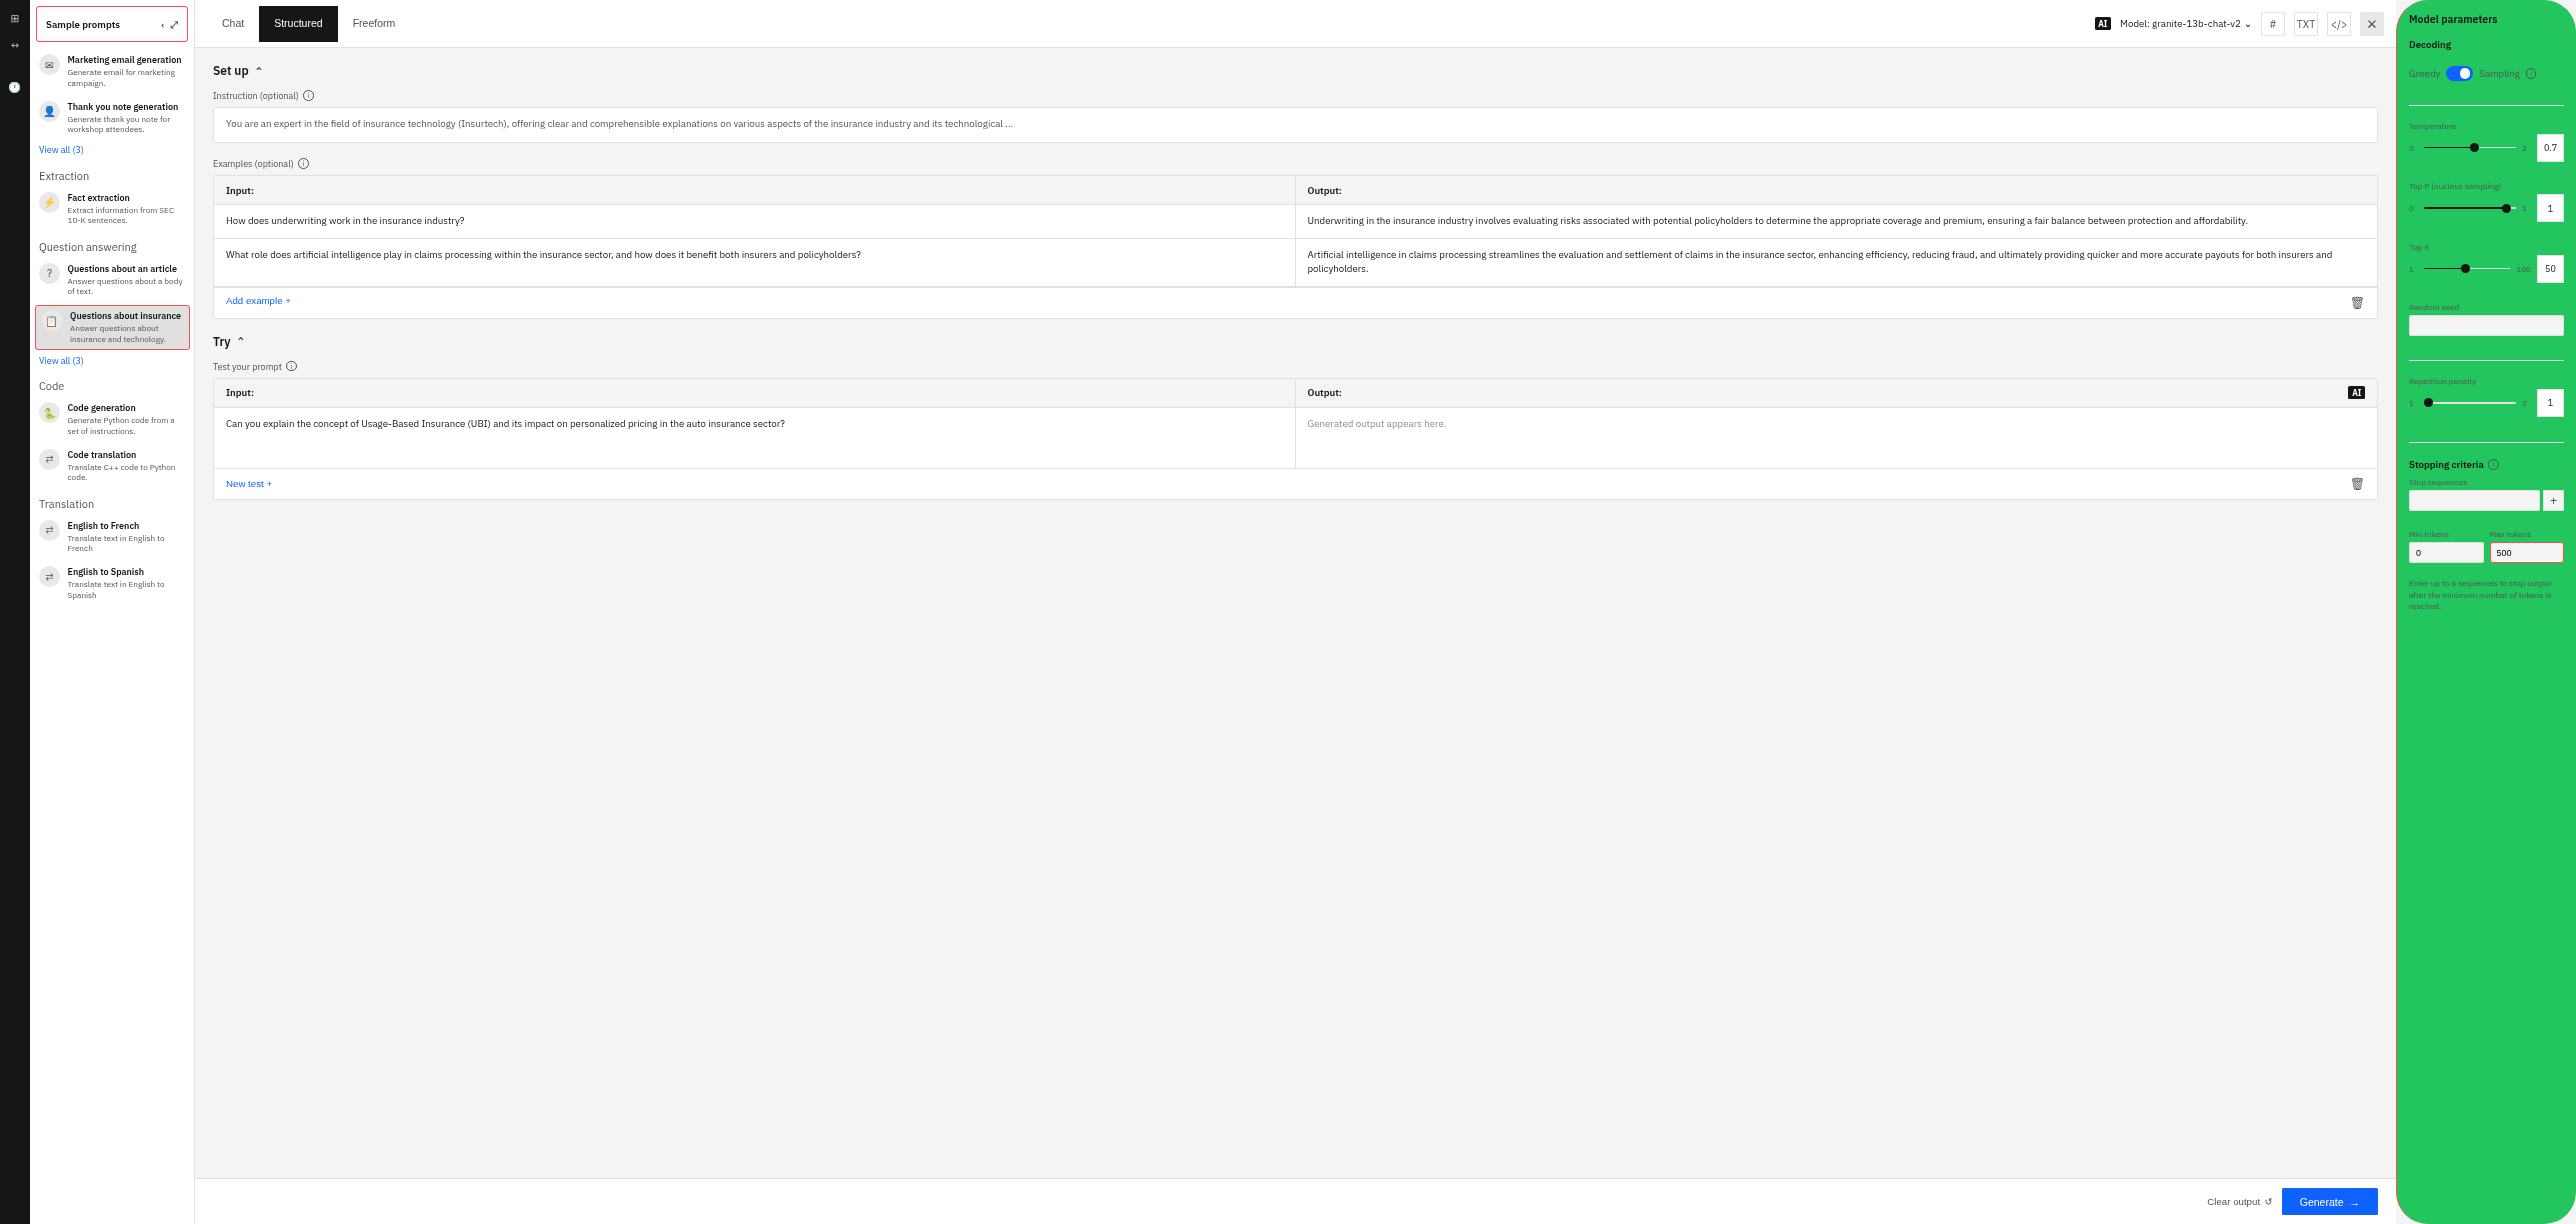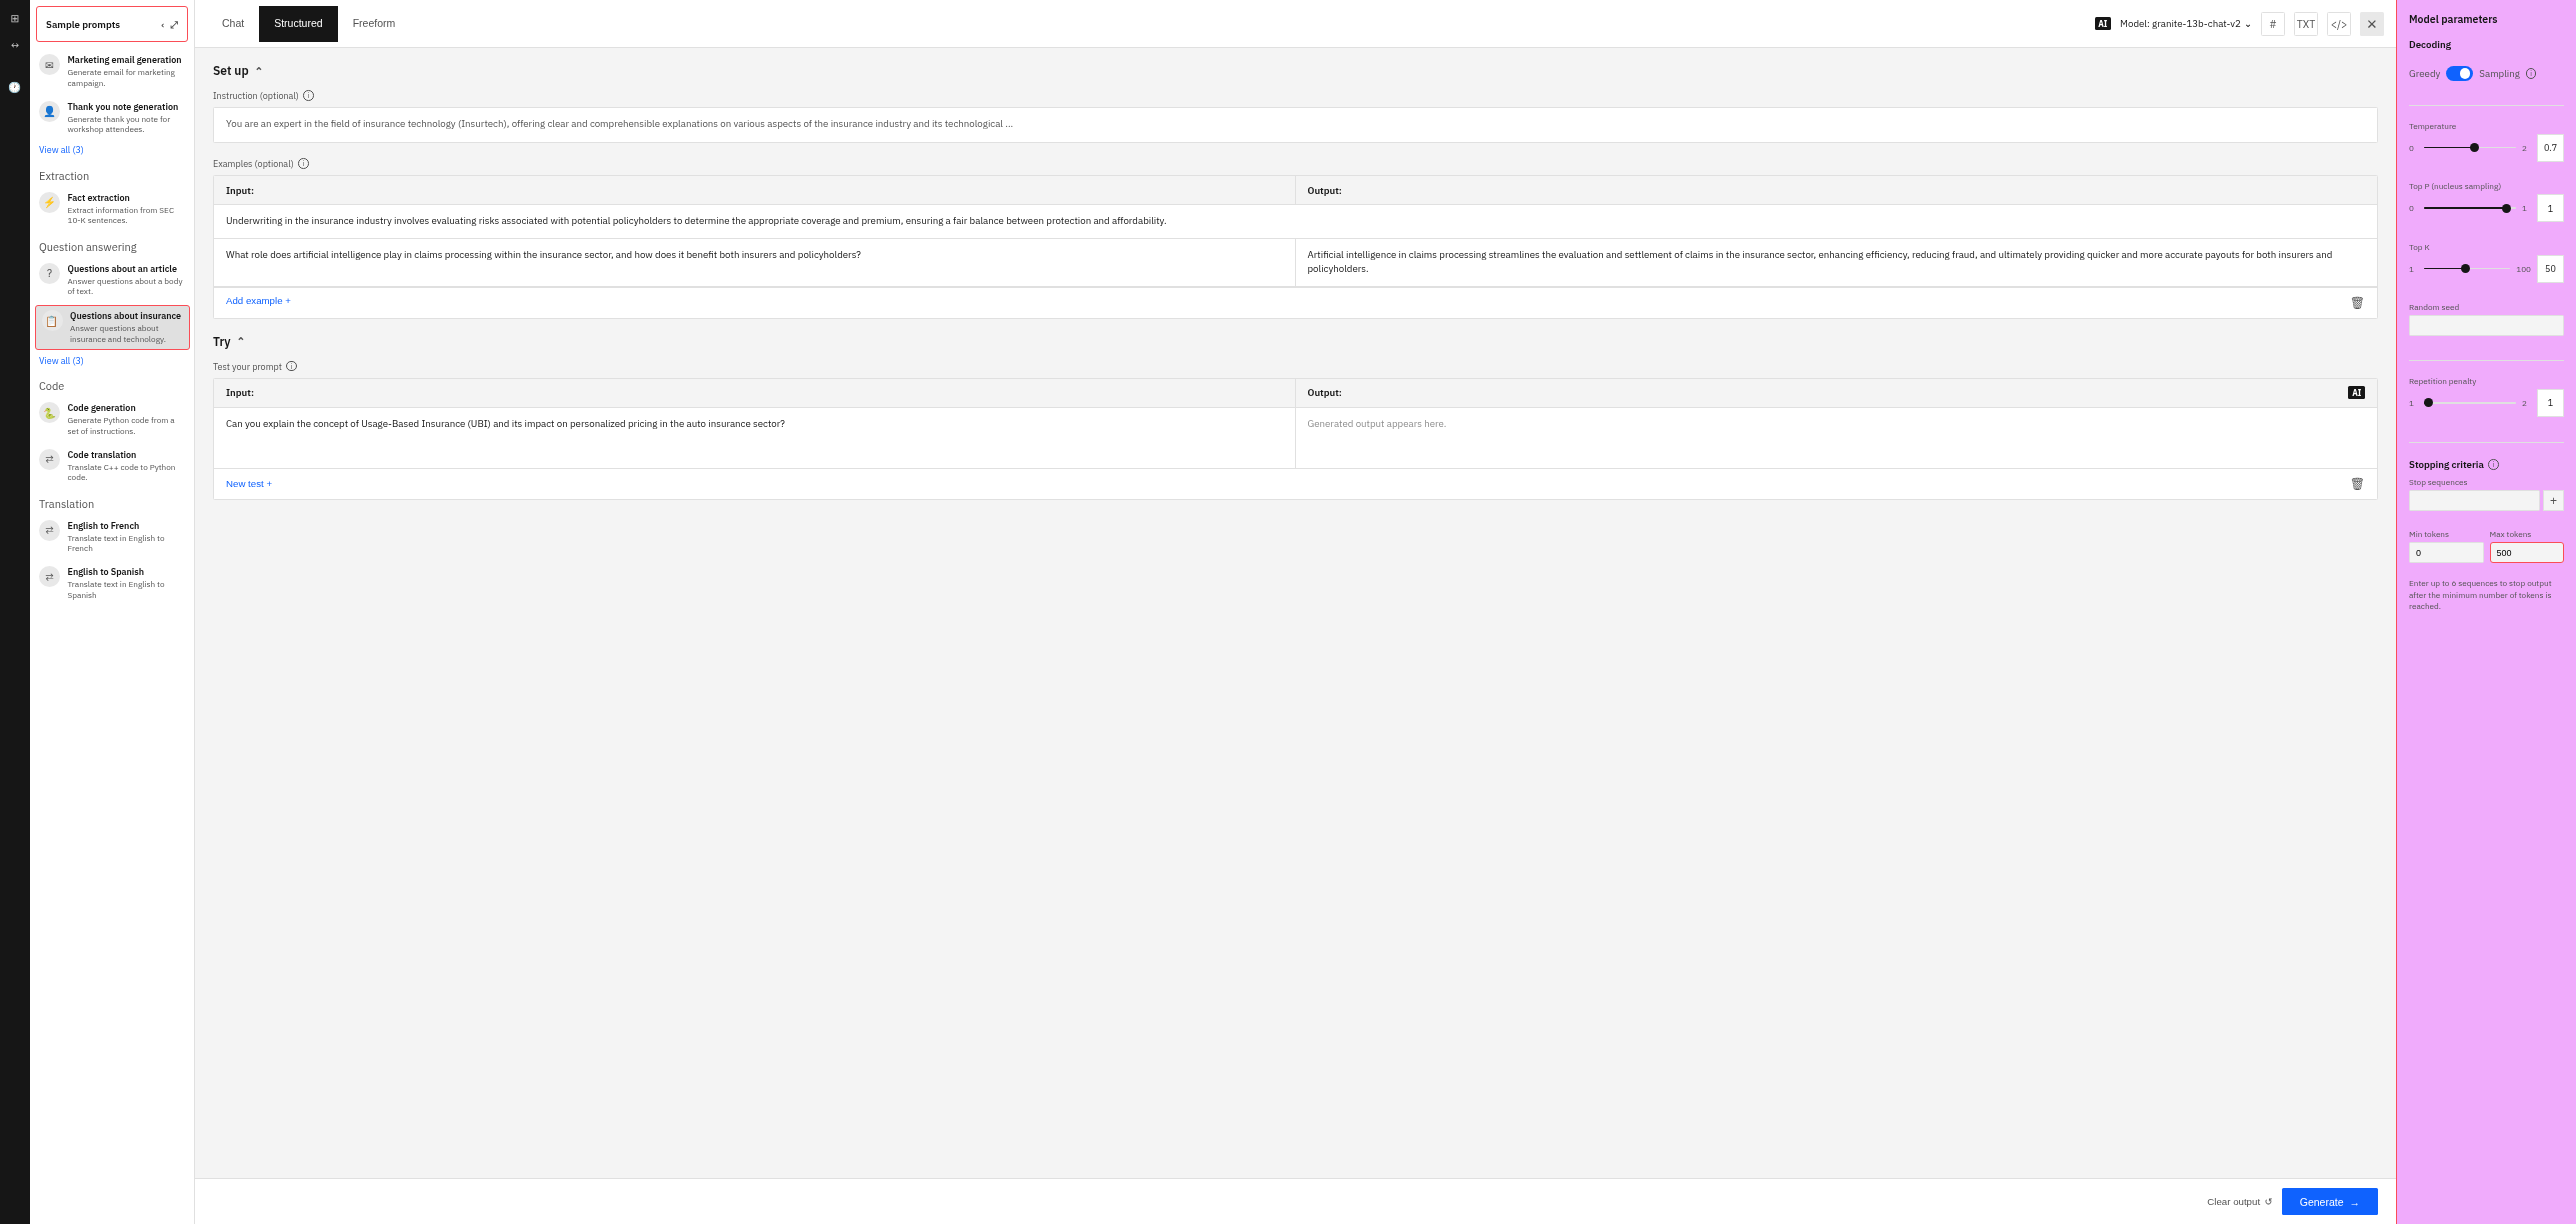--- a/index.html
+++ b/index.html
@@ -317,27 +317,28 @@
       display: flex;
       align-items: center;
       gap: 6px;
       border-radius: 1.5px;
     }
 
     
     .right-panel {
       width: 180px;
       min-width: 180px;
-      background: #f0abfc;
+      background: #22c55e;
       border-left: 1.5px solid #fa4d56;
       overflow-y: auto;
       padding: 12px;
       display: flex;
       flex-direction: column;
       gap: 9px;
+      border-radius: 32px;
     }
     .panel-title { font-size: 10.5px; font-weight: 600; color: #161616; margin-bottom: 3px; }
     .panel-section-title { font-size: 9.7px; font-weight: 600; color: #161616; margin-bottom: 6px; }
     .toggle-row {
       display: flex;
       align-items: center;
       gap: 6px;
       margin-bottom: 9px;
     }
     .toggle-label { font-size: 9.7px; color: #525252; }
@@ -625,20 +626,21 @@
       <span>Examples (optional)</span>
       <span class="info-icon">i</span>
     </div>
 
     <div class="examples-table">
       <div class="examples-table-header">
         <div class="examples-table-header-cell">Input:</div>
         <div class="examples-table-header-cell">Output:</div>
       </div>
       <div class="examples-row">
+        <div class="examples-cell">How does underwriting work in the insurance industry?</div>
         <div class="examples-cell">Underwriting in the insurance industry involves evaluating risks associated with potential policyholders to determine the appropriate coverage and premium, ensuring a fair balance between protection and affordability.</div>
       </div>
       <div class="examples-row">
         <div class="examples-cell">What role does artificial intelligence play in claims processing within the insurance sector, and how does it benefit both insurers and policyholders?</div>
         <div class="examples-cell">Artificial intelligence in claims processing streamlines the evaluation and settlement of claims in the insurance sector, enhancing efficiency, reducing fraud, and ultimately providing quicker and more accurate payouts for both insurers and policyholders.</div>
       </div>
       <div class="add-example-row">
         <button class="add-example-btn">Add example +</button>
         <span class="delete-icon">🗑</span>
       </div>

